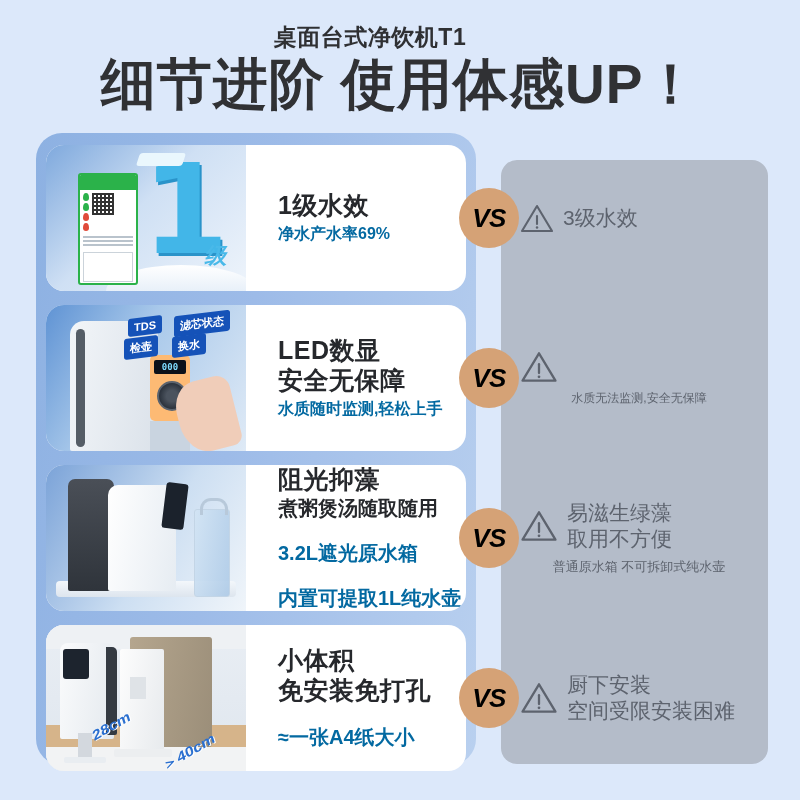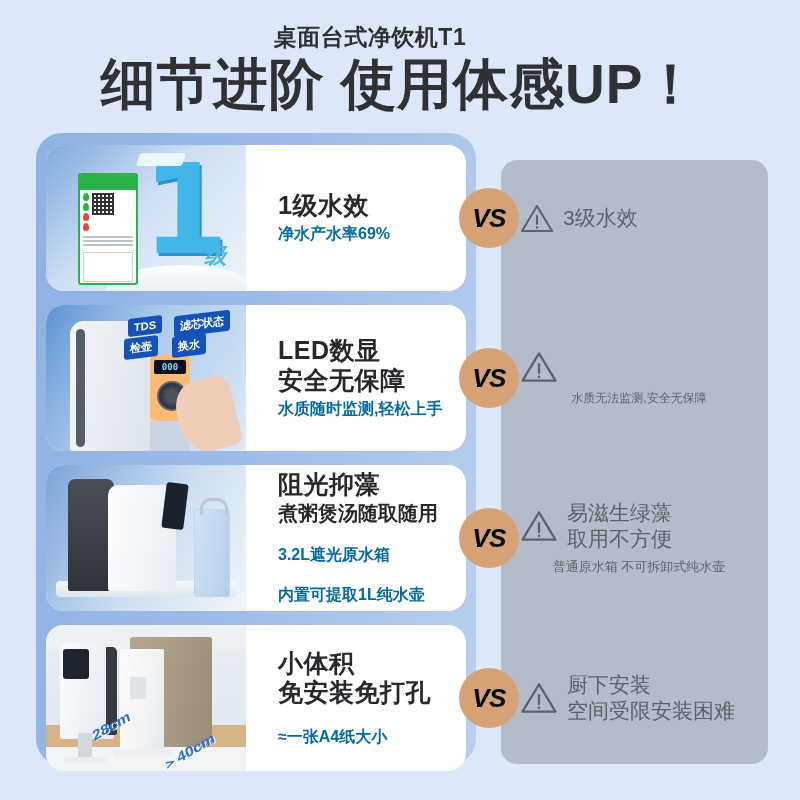--- a/index.html
+++ b/index.html
@@ -55,21 +55,21 @@
     padding-left:32px;box-sizing:border-box;
   }
   .pro-title{
     font-size:25px;font-weight:800;color:#26282c;line-height:1.18;
     letter-spacing:.5px;white-space:nowrap;
   }
   .pro-sub{
     font-size:16px;font-weight:600;color:#0369a1;line-height:1.3;
     margin-top:4px;white-space:nowrap;
   }
-  .pro-sub.tiny{font-size:16px;margin-top:19px;}
+  .pro-sub.tiny{font-size:20px;margin-top:19px;}
   .pro-sub.bold{font-weight:800;font-size:20px;color:#26282c;margin-top:1px;}
 
   
   .vs{
     position:absolute;left:459px;top:43px;width:60px;height:60px;
     border-radius:50%;background:#d5a276;
     display:flex;align-items:center;justify-content:center;
     color:#000000;font-size:26px;font-weight:800;font-style:italic;
     letter-spacing:-.5px;z-index:5;
   }

